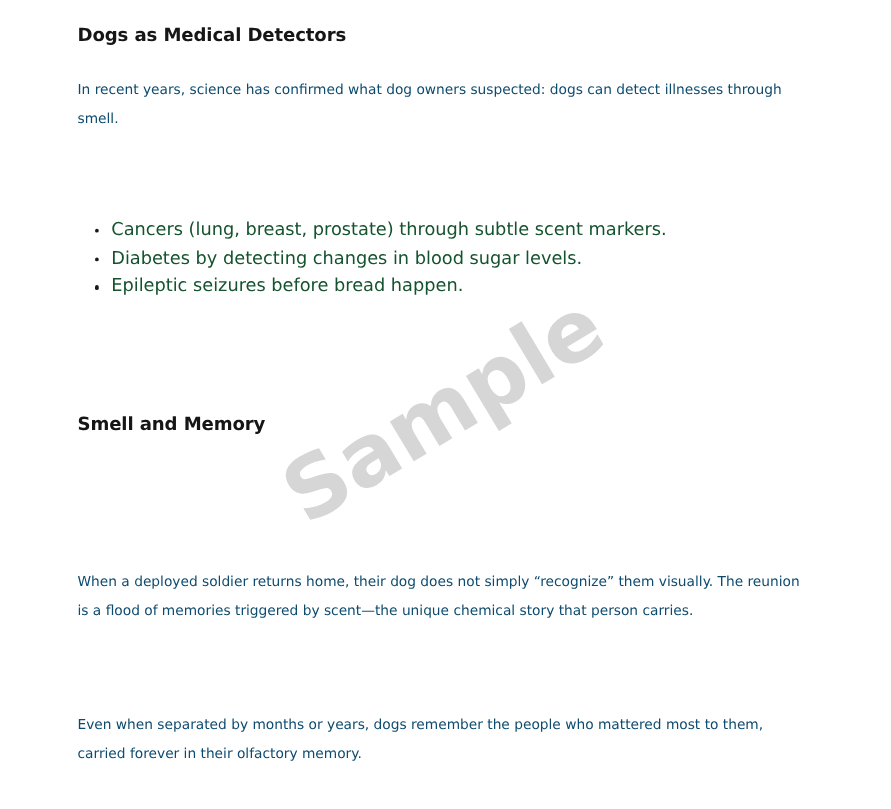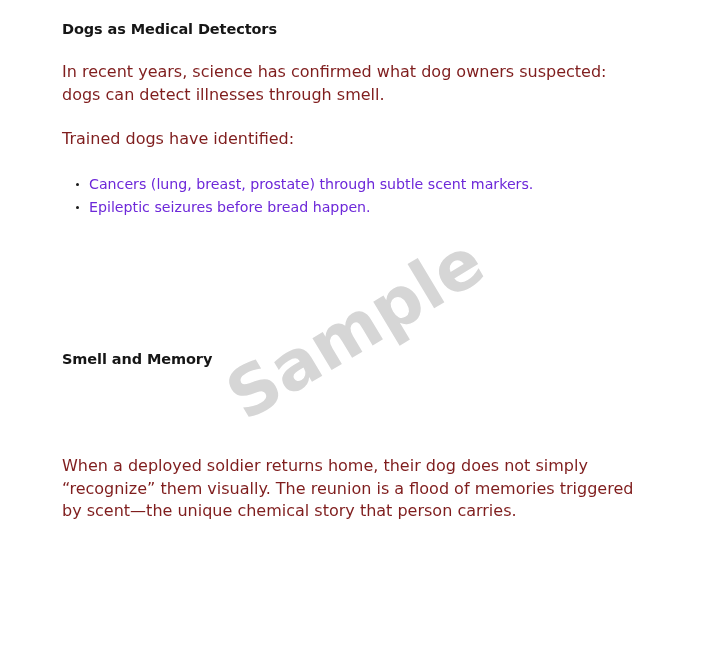--- a/index.html
+++ b/index.html
@@ -26,58 +26,58 @@
   }
   .doc-heading {
     font-size: 14.5px;
     font-weight: bold;
     color: #161616;
     letter-spacing: -0.1px;
     margin: 0;
     padding: 0;
   }
   .doc-para {
-    font-size: 16px;
+    font-size: 11px;
     font-weight: normal;
-    color: #7f1d1d;
+    color: #0c4a6e;
     line-height: 22.6px;
     margin: 0;
     padding: 0;
     text-align: left;
   }
   .doc-list {
     list-style: none;
     margin: 0;
     padding: 0;
   }
   .doc-list li {
     position: relative;
     font-size: 14.2px;
-    color: #6d28d9;
+    color: #14532d;
     line-height: 22.6px;
     padding-left: 27px;
   }
   .doc-list li::before {
     content: "";
     position: absolute;
     left: 14px;
     top: 10px;
     width: 3.4px;
     height: 3.4px;
     border-radius: 50%;
     background: #1a1a1a;
   }
   
   .blk { position: absolute; left: 0; width: 585px; }
   #h1-block      { top: 21px; }
   #p1-block      { top: 61px; }
   #p2-block      { top: 128px; }
   #list-block    { top: 173px; }
   #p3-block      { top: 283px; }
-  #h2-block      { top: 351px; }
+  #h2-block      { top: 332px; }
   #p4-block      { top: 391px; }
   #p5-block      { top: 455px; }
   #p6-block      { top: 569px; }
 
   #watermark {
     position: absolute;
     left: 205px;
     top: 243px;
     width: 300px;
     height: 160px;
@@ -109,45 +109,48 @@
   <div id="content">
 
     <div class="blk" id="h1-block">
       <h2 class="doc-heading">Dogs as Medical Detectors</h2>
     </div>
 
     <div class="blk" id="p1-block">
       <p class="doc-para">In recent years, science has confirmed what dog owners suspected: dogs can detect illnesses through smell.</p>
     </div>
 
-    <div class="blk" id="p2-block">
-      <p class="doc-para">Trained dogs have identified:</p>
-    </div>
 
     <div class="blk" id="list-block">
       <ul class="doc-list">
         <li>
           <span>Cancers (lung, breast, prostate) through subtle scent markers.</span>
+        </li>
+        <li>
+          <span>Diabetes by detecting changes in blood sugar levels.</span>
         </li>
         <li>
           <span>Epileptic seizures before bread happen.</span>
         </li>
       </ul>
     </div>
 
 
     <div class="blk" id="h2-block">
       <h2 class="doc-heading">Smell and Memory</h2>
     </div>
 
 
     <div class="blk" id="p5-block">
       <p class="doc-para">When a deployed soldier returns home, their dog does not simply “recognize” them visually. The reunion is a flood of memories triggered by scent—the unique chemical story that person carries.</p>
     </div>
 
+    <div class="blk" id="p6-block">
+      <p class="doc-para">Even when separated by months or years, dogs remember the people who mattered most to them, carried forever in their olfactory memory.</p>
+    </div>
 
   </div>
 
   <div id="watermark">
     <div class="wm-text">Sample</div>
   </div>
 
 </div>
 
 </body></html>

